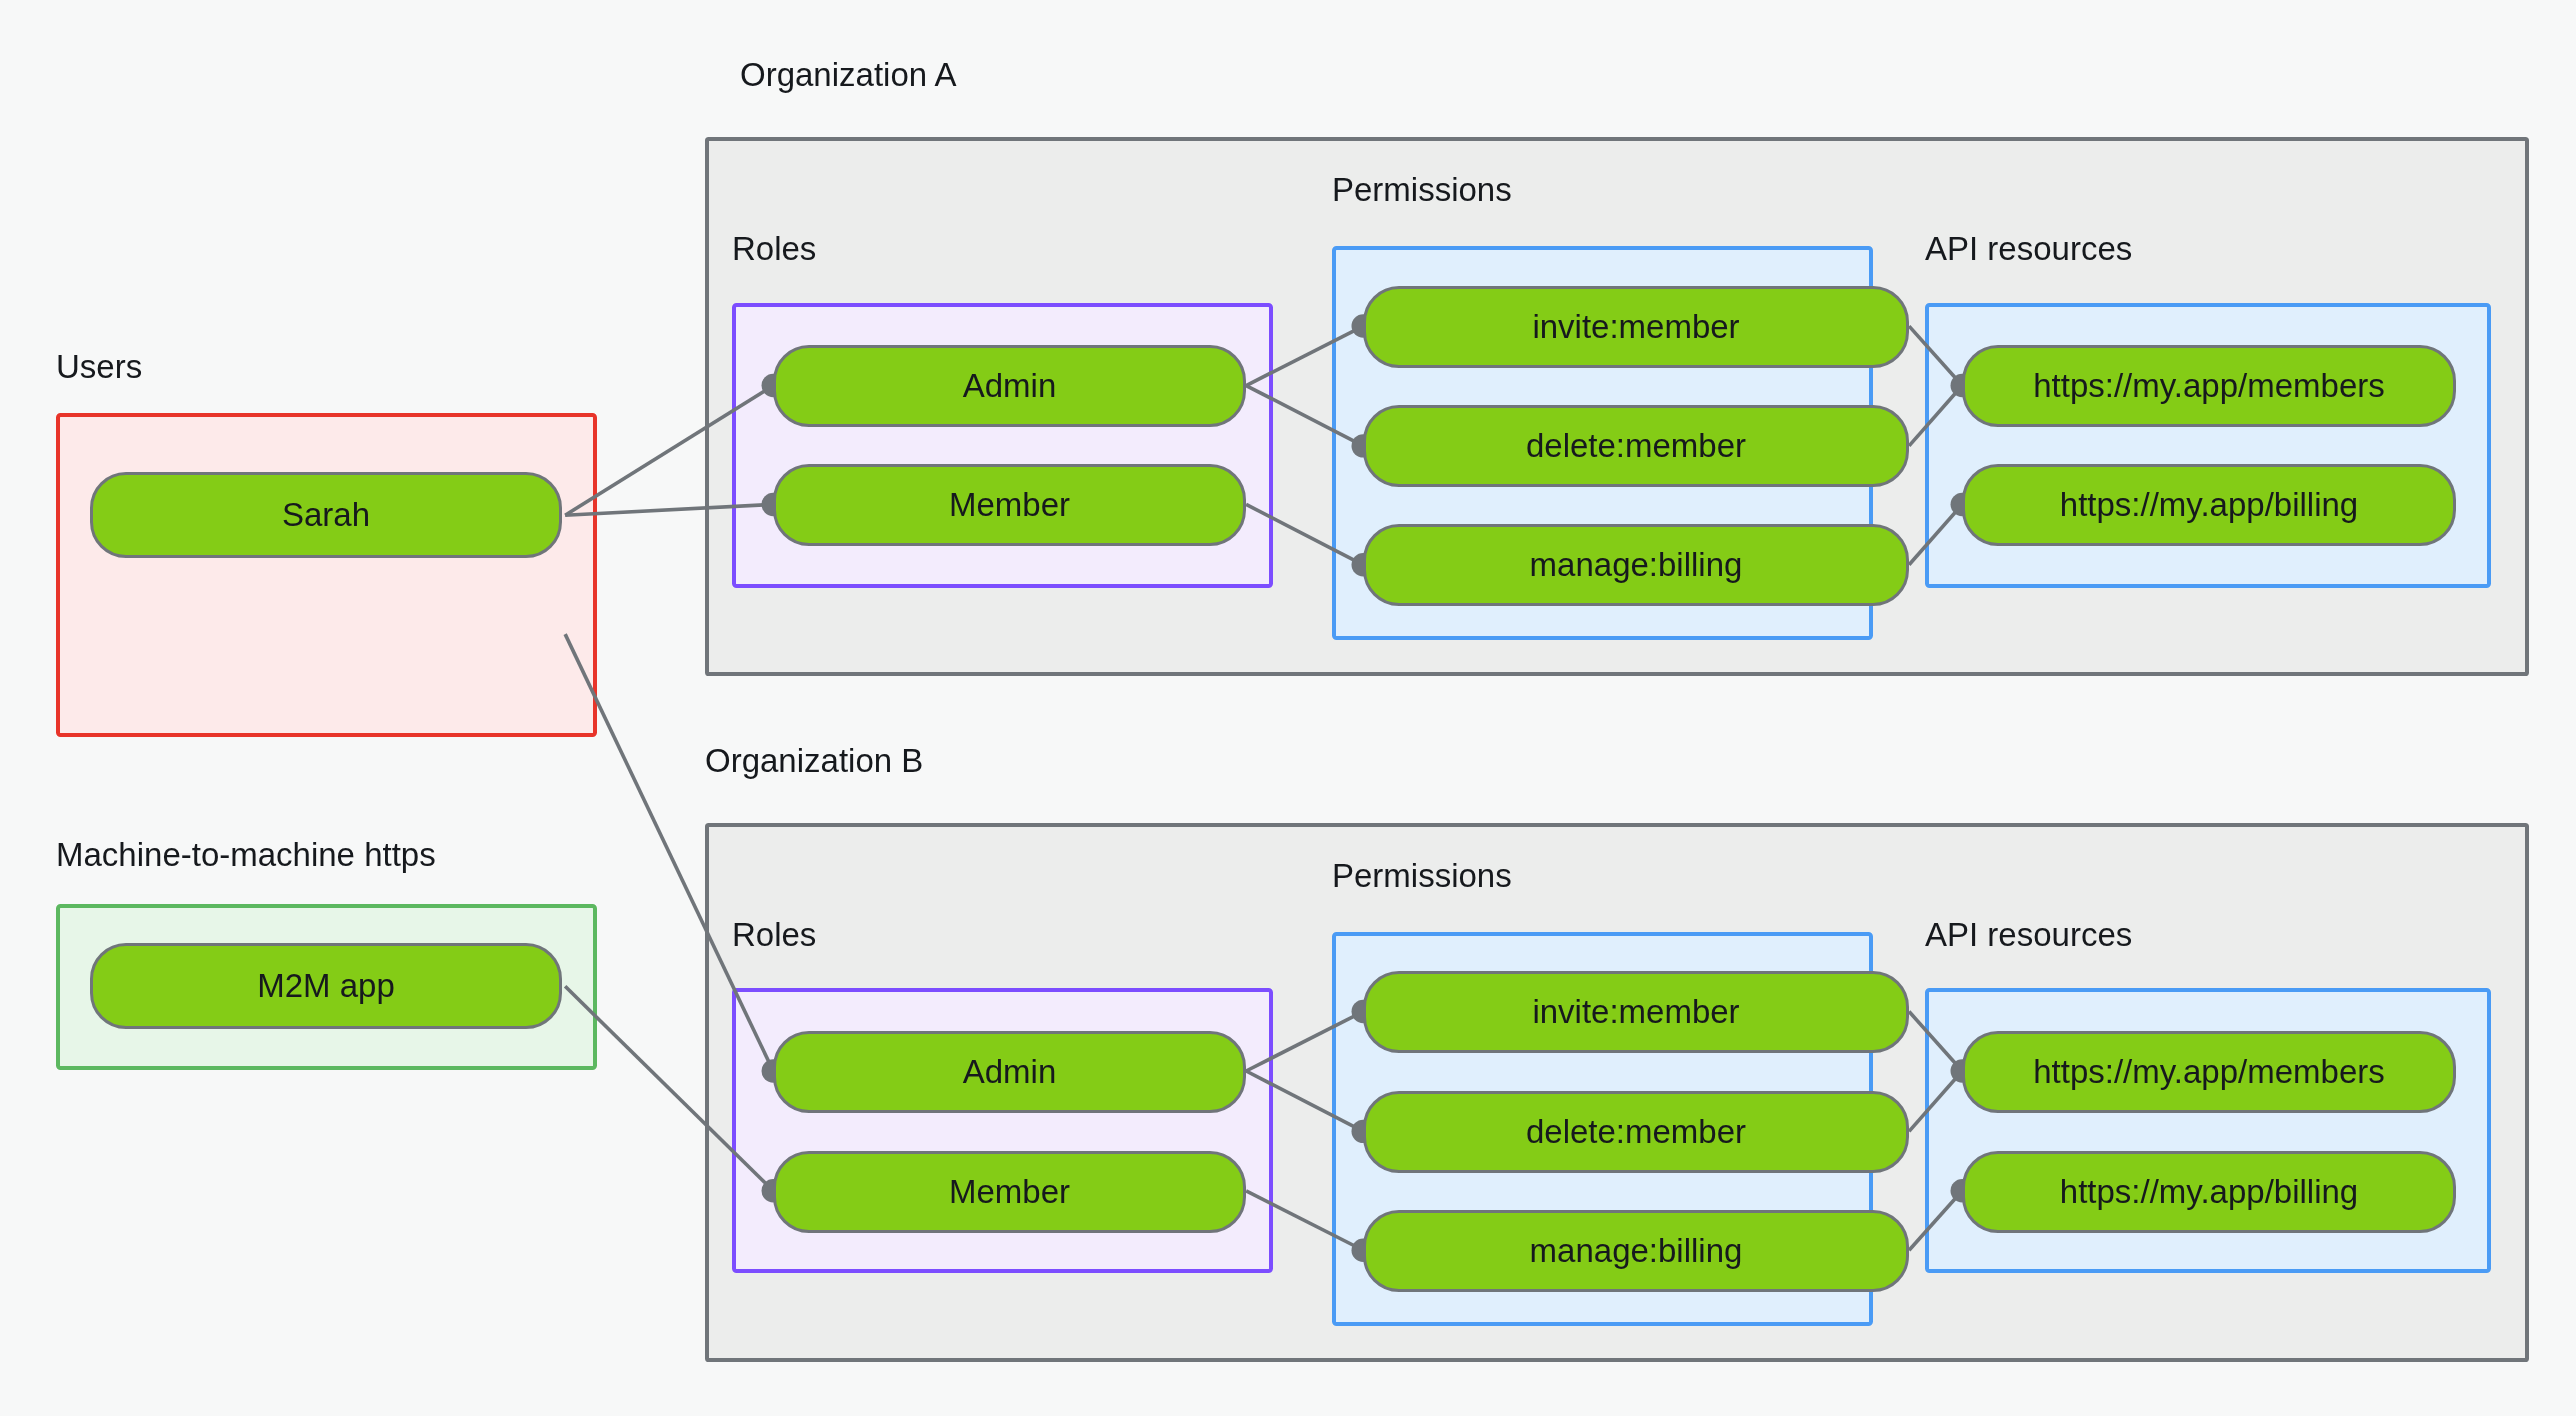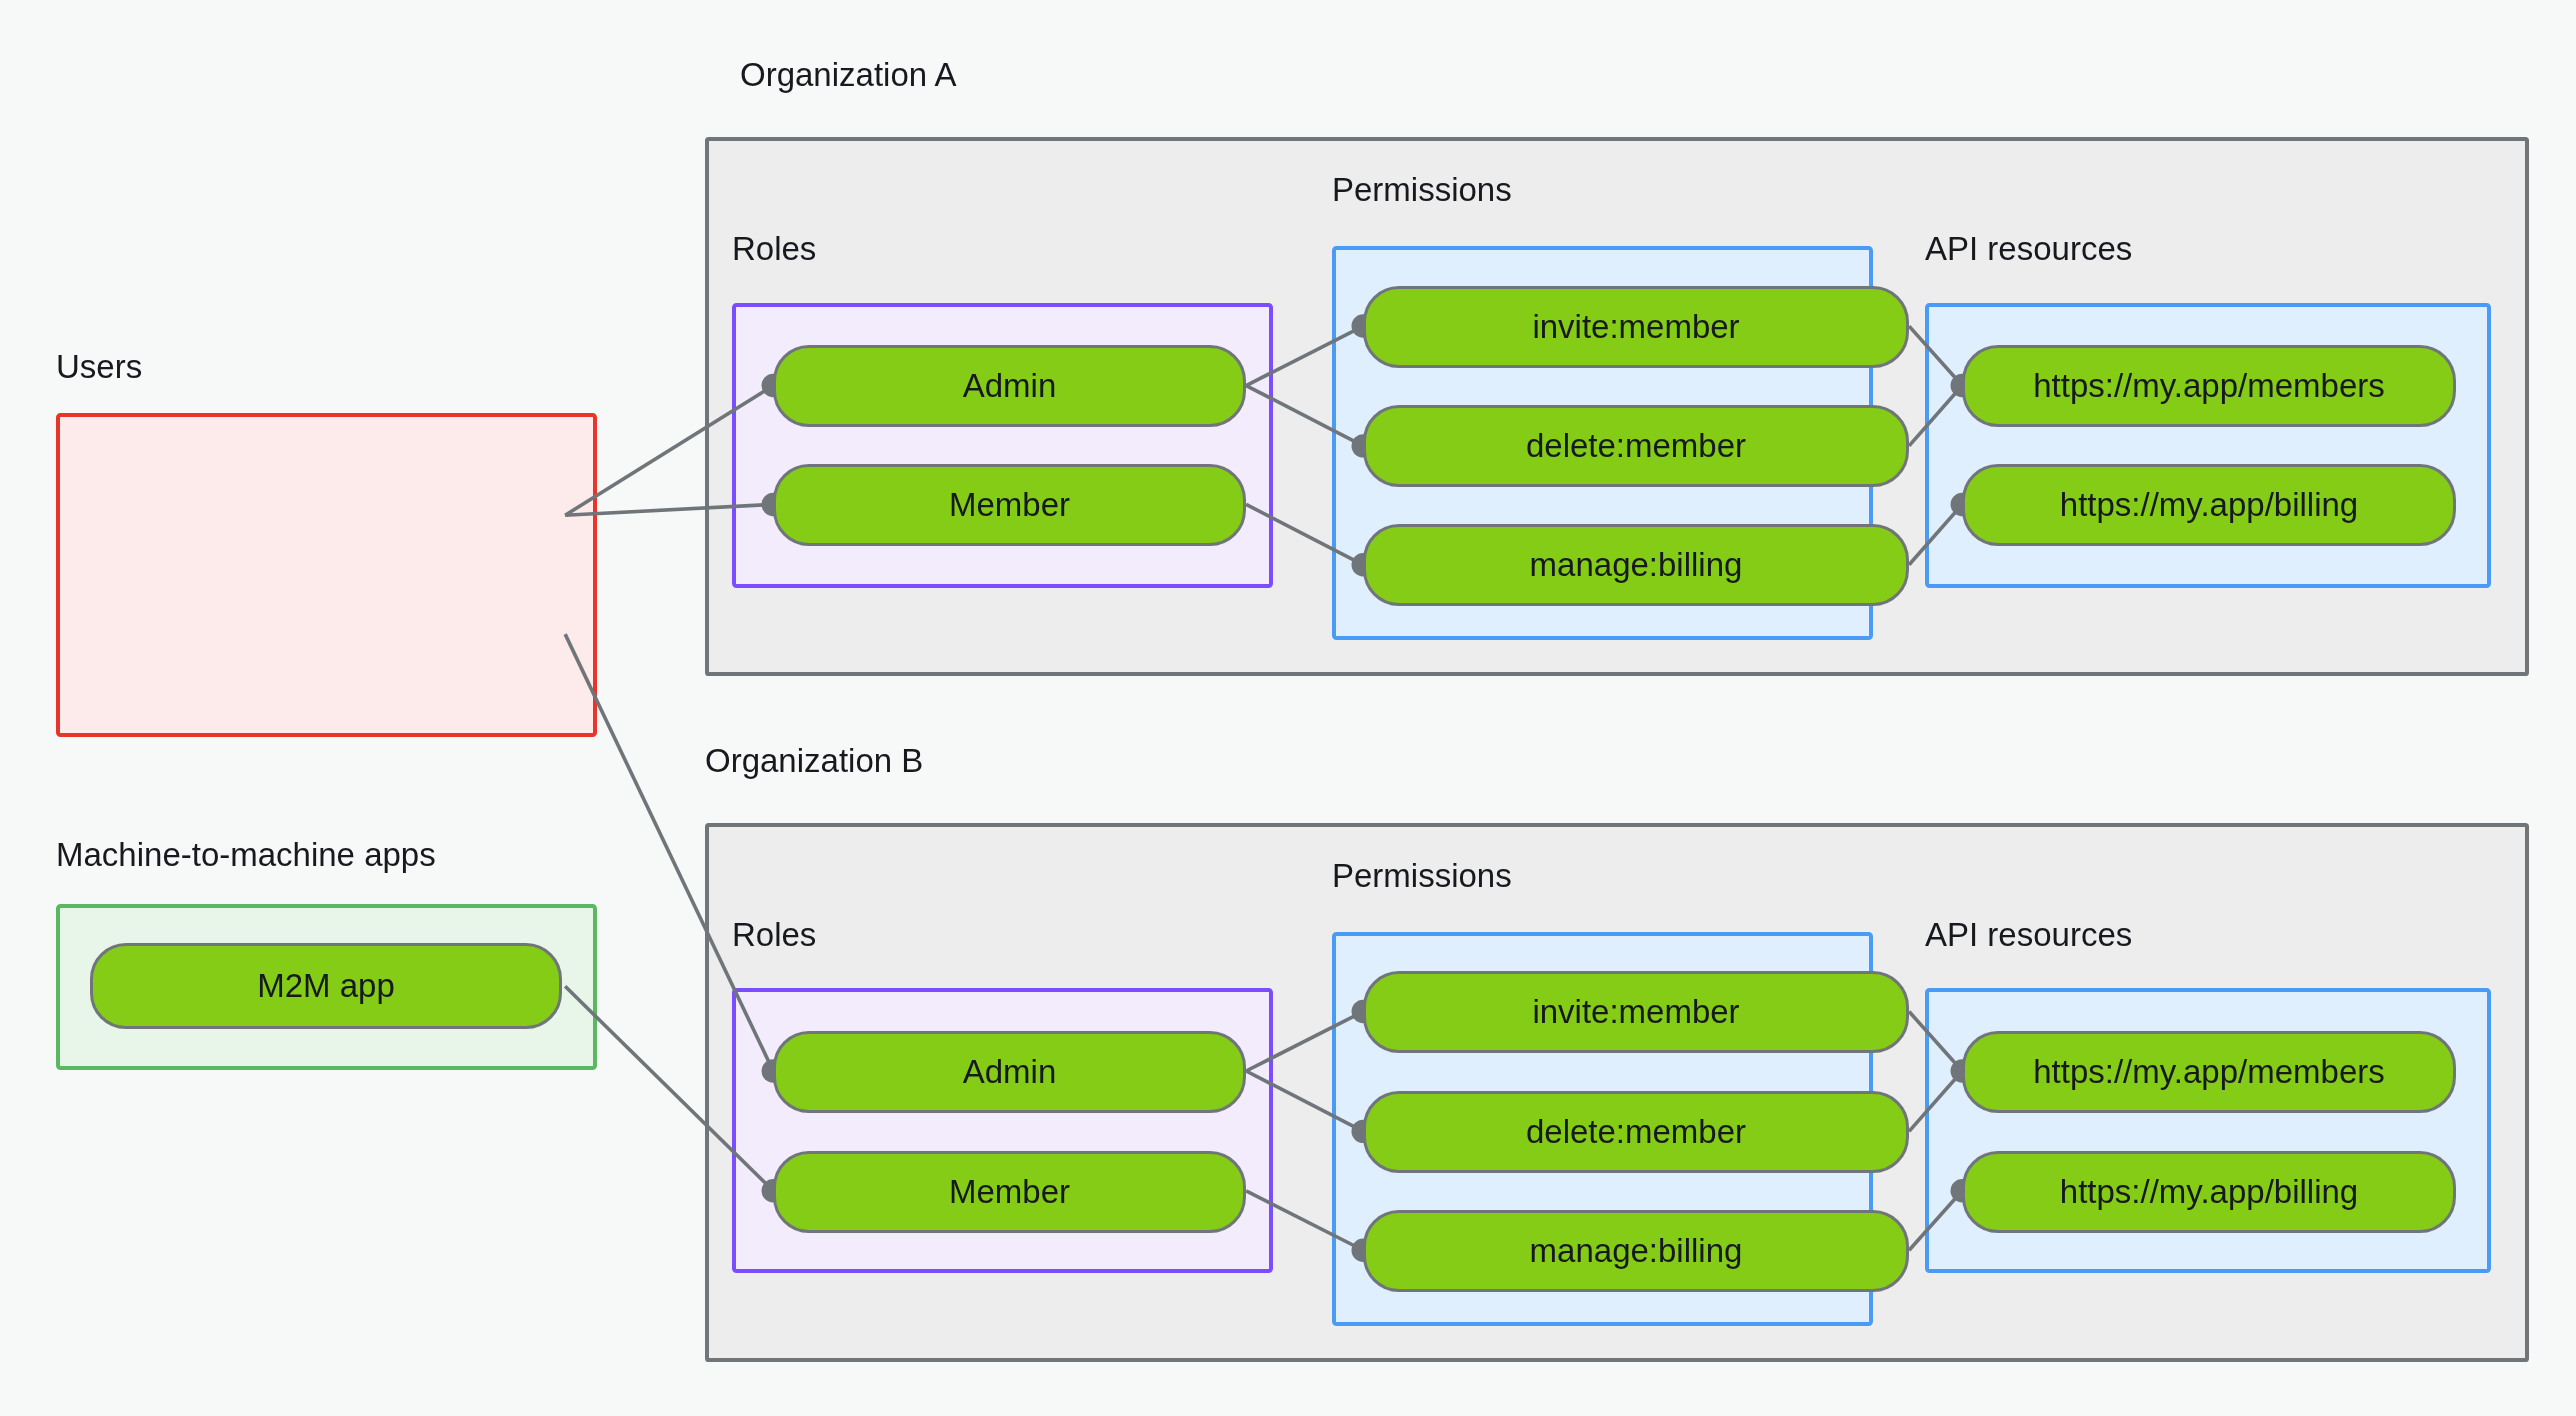--- a/index.html
+++ b/index.html
@@ -123,22 +123,23 @@
 
     <circle cx="1513" cy="1123" r="13"></circle>
     <circle cx="1513" cy="1256" r="13"></circle>
     <circle cx="1513" cy="1388" r="13"></circle>
     <circle cx="2178" cy="1189" r="13"></circle>
     <circle cx="2178" cy="1322" r="13"></circle>
   </svg>
 
   <div class="group-label" style="left:56px;top:350px;">Users</div>
   <div class="group users-box" style="left:56px;top:413px;width:541px;height:324px;"></div>
+  <div class="node" style="left:90px;top:472px;width:472px;height:86px;">Sarah</div>
 
-  <div class="group-label" style="left:56px;top:838px;">Machine-to-machine apps</div>
+  <div class="group-label" style="left:56px;top:838px;">Machine-to-machine https</div>
   <div class="group m2m-box" style="left:56px;top:904px;width:541px;height:166px;"></div>
   <div class="node" style="left:90px;top:943px;width:472px;height:86px;">M2M app</div>
 
   <div class="group-label" style="left:705px;top:58px;margin-left:35px;">Organization A</div>
   <div class="group org-box" style="left:705px;top:137px;width:1824px;height:539px;"></div>
 
   <div class="group-label" style="left:732px;top:232px;">Roles</div>
   <div class="group roles-box" style="left:732px;top:303px;width:541px;height:285px;"></div>
   <div class="node" style="left:773px;top:345px;width:473px;height:82px;">Admin</div>
   <div class="node" style="left:773px;top:464px;width:473px;height:82px;">Member</div>

